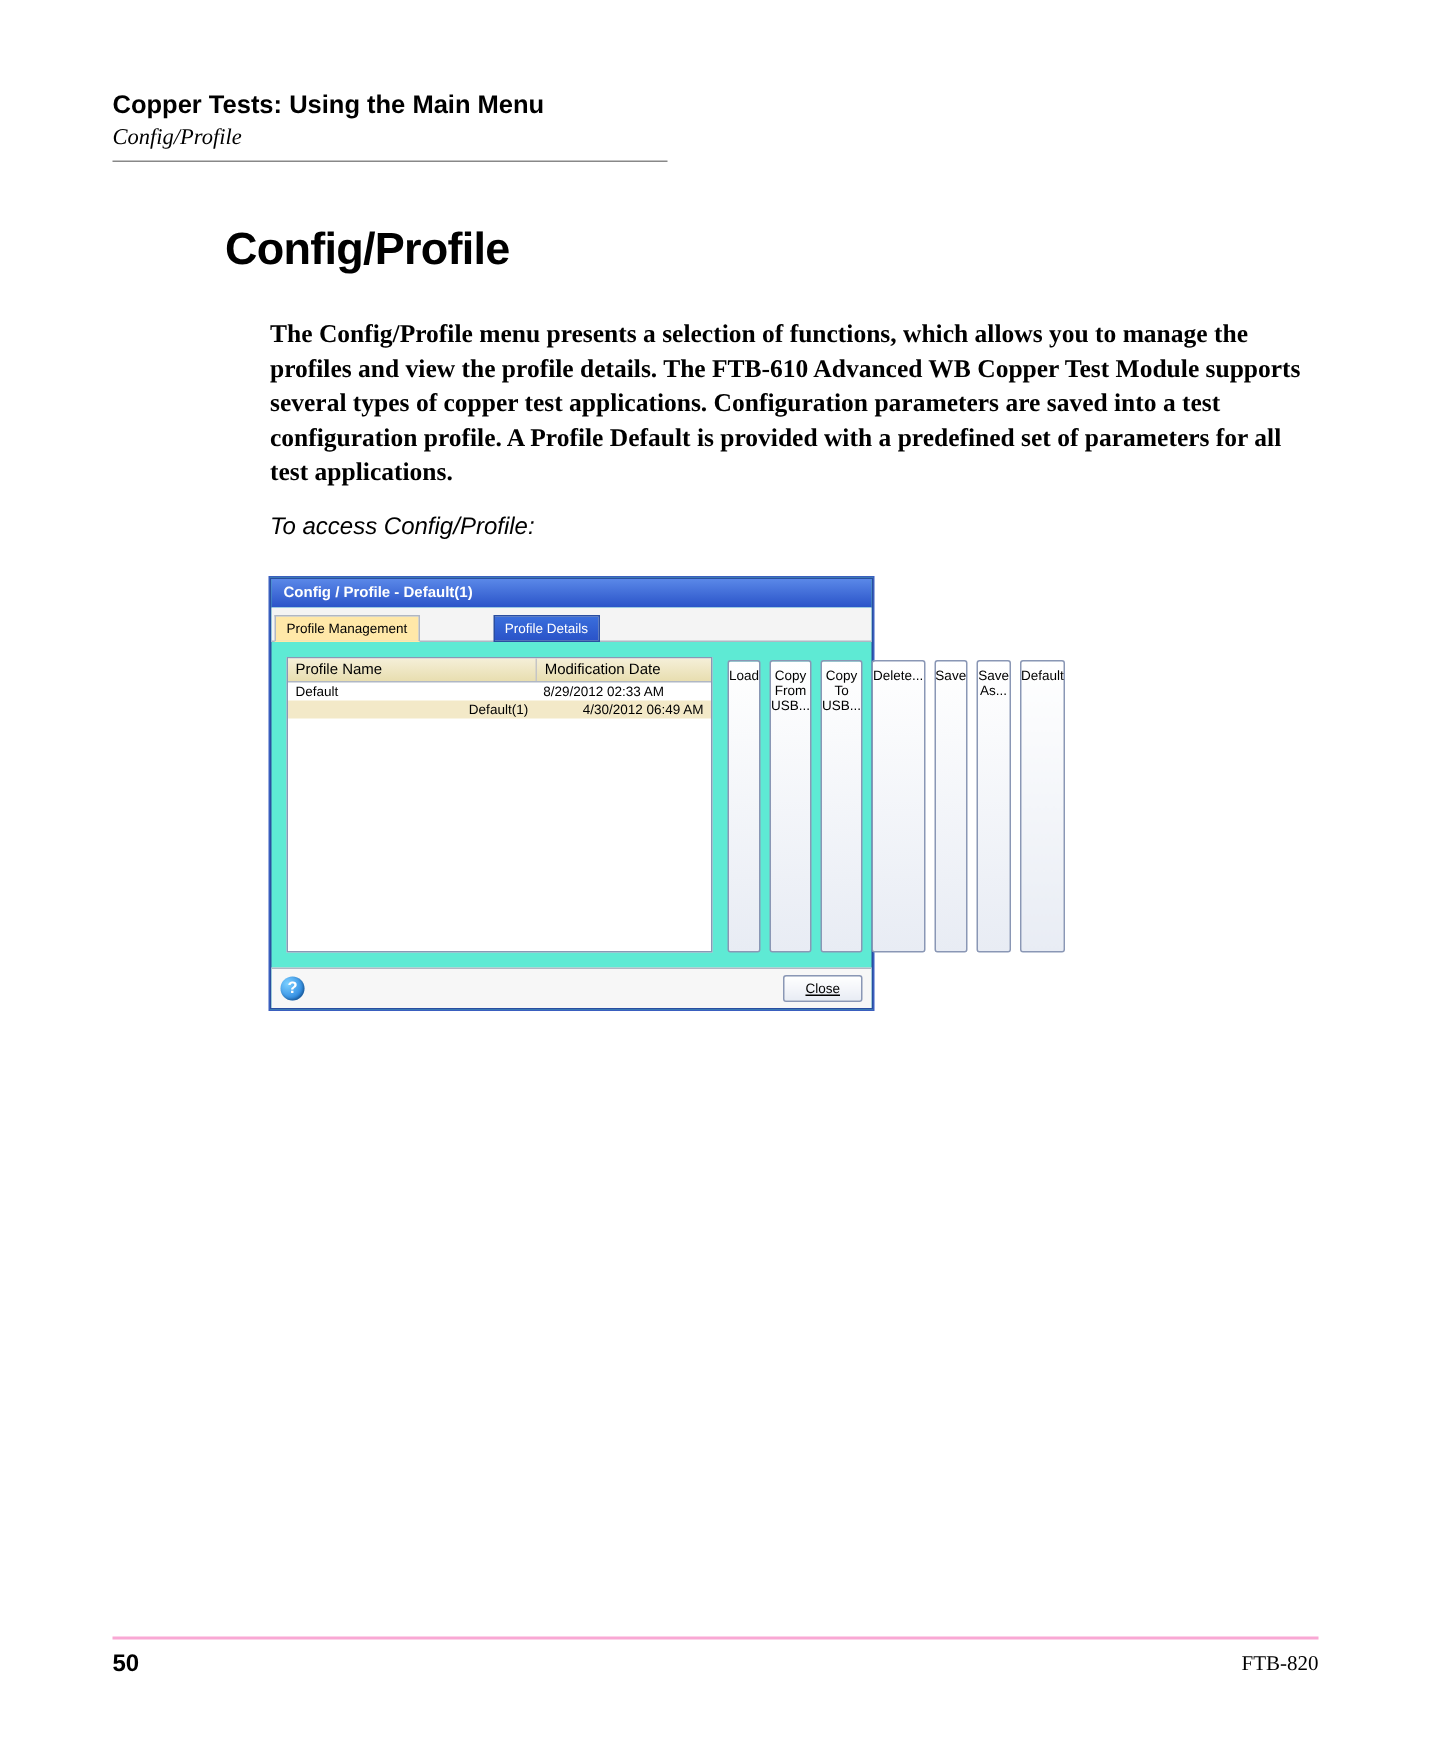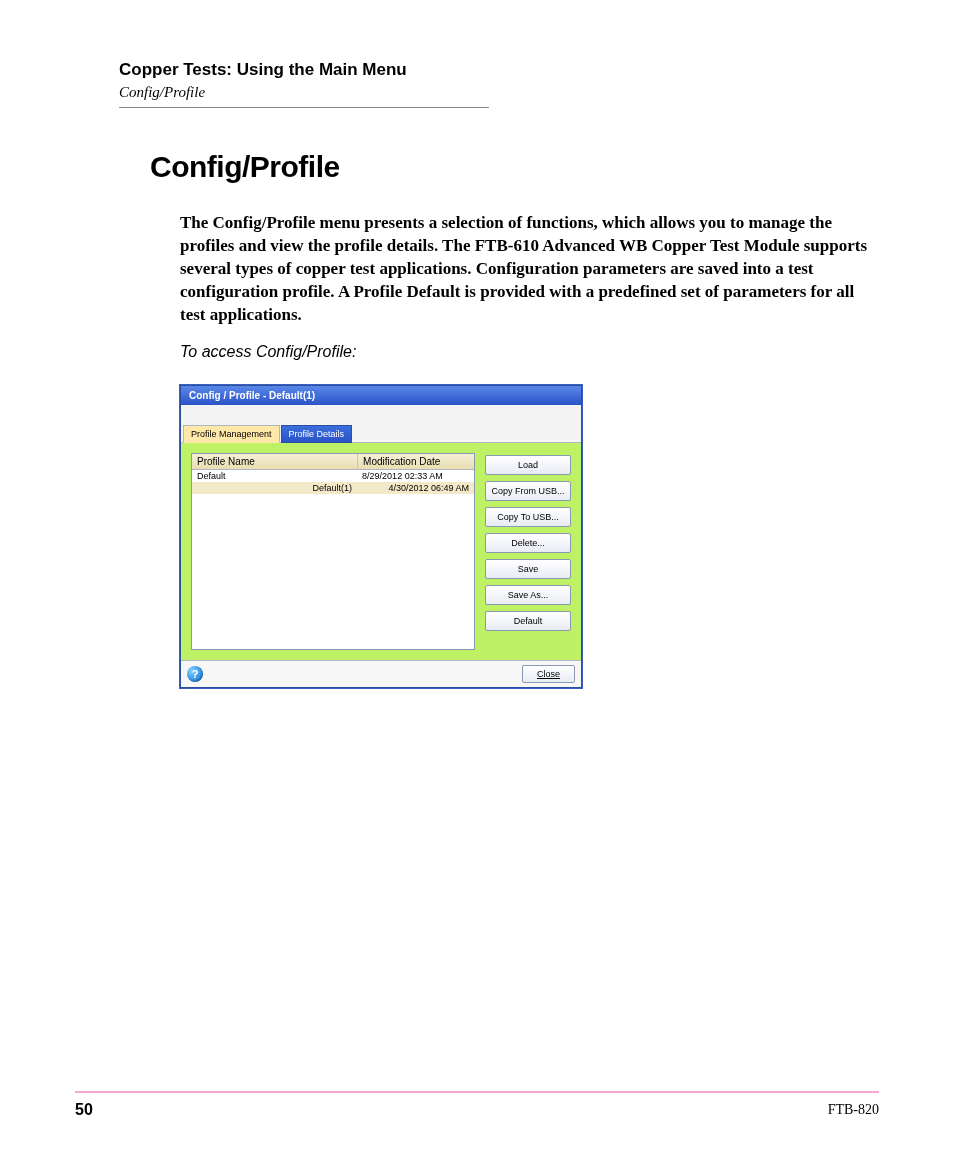--- a/index.html
+++ b/index.html
@@ -14,21 +14,20 @@
   }
   .page {
     padding: 60px 75px 40px 75px;
     box-sizing: border-box;
     height: 100%;
     display: flex;
     flex-direction: column;
   }
   .header-block {
     margin-bottom: 14px;
-    margin-left: 44px;
   }
   .chapter-title {
     font-family: Arial, sans-serif;
     font-weight: bold;
     font-size: 17px;
     margin: 0 0 4px 0;
   }
   .section-sub {
     font-style: italic;
     font-size: 15px;
@@ -57,38 +56,39 @@
     font-weight: normal;
     font-style: italic;
     font-size: 16px;
     margin: 0 0 8px 105px;
   }
   
   .app-window {
     margin: 16px 0 0 105px;
     width: 400px;
     border: 1px solid #2a4ea0;
-    background: #bef264;
+    background: #5eead4;
     font-family: Tahoma, Arial, sans-serif;
     font-size: 9px;
     box-shadow: 0 0 0 1px #3a5fbf;
   }
   .titlebar {
     background: linear-gradient(to bottom,#5a88e8,#2a53c8);
     color: #fff;
     font-weight: bold;
     padding: 4px 8px;
     font-size: 10px;
   }
   .tabs {
     display: flex;
     border-bottom: 1px solid #b0b7c4;
     background: #f4f4f4;
-    padding-top: 19px;
+    padding-top: 4px;
     padding-left: 2px;
+    gap: 48px;
   }
   .tab {
     padding: 3px 7px;
     font-size: 9px;
     border: 1px solid #b0b7c4;
     margin-right: 1px;
     cursor: default;
     position: relative;
     top: 1px;
   }
@@ -132,21 +132,21 @@
     padding: 1px 5px;
   }
   .td.col1 { flex: 0 0 55%; }
   .td.col2 { flex: 1; }
   .tr.sel {
     background: #f3e9c8;
     text-align: right;
   }
   .side-buttons {
     display: flex;
-    flex-direction: column;
+    flex-direction: row;
     gap: 6px;
     width: 86px;
     padding-top:2px;
   }
   .winbtn {
     border: 1px solid #8a97b5;
     background: linear-gradient(to bottom,#fff,#e8ecf4);
     font-size: 9px;
     padding: 4px 0;
     text-align: center;

